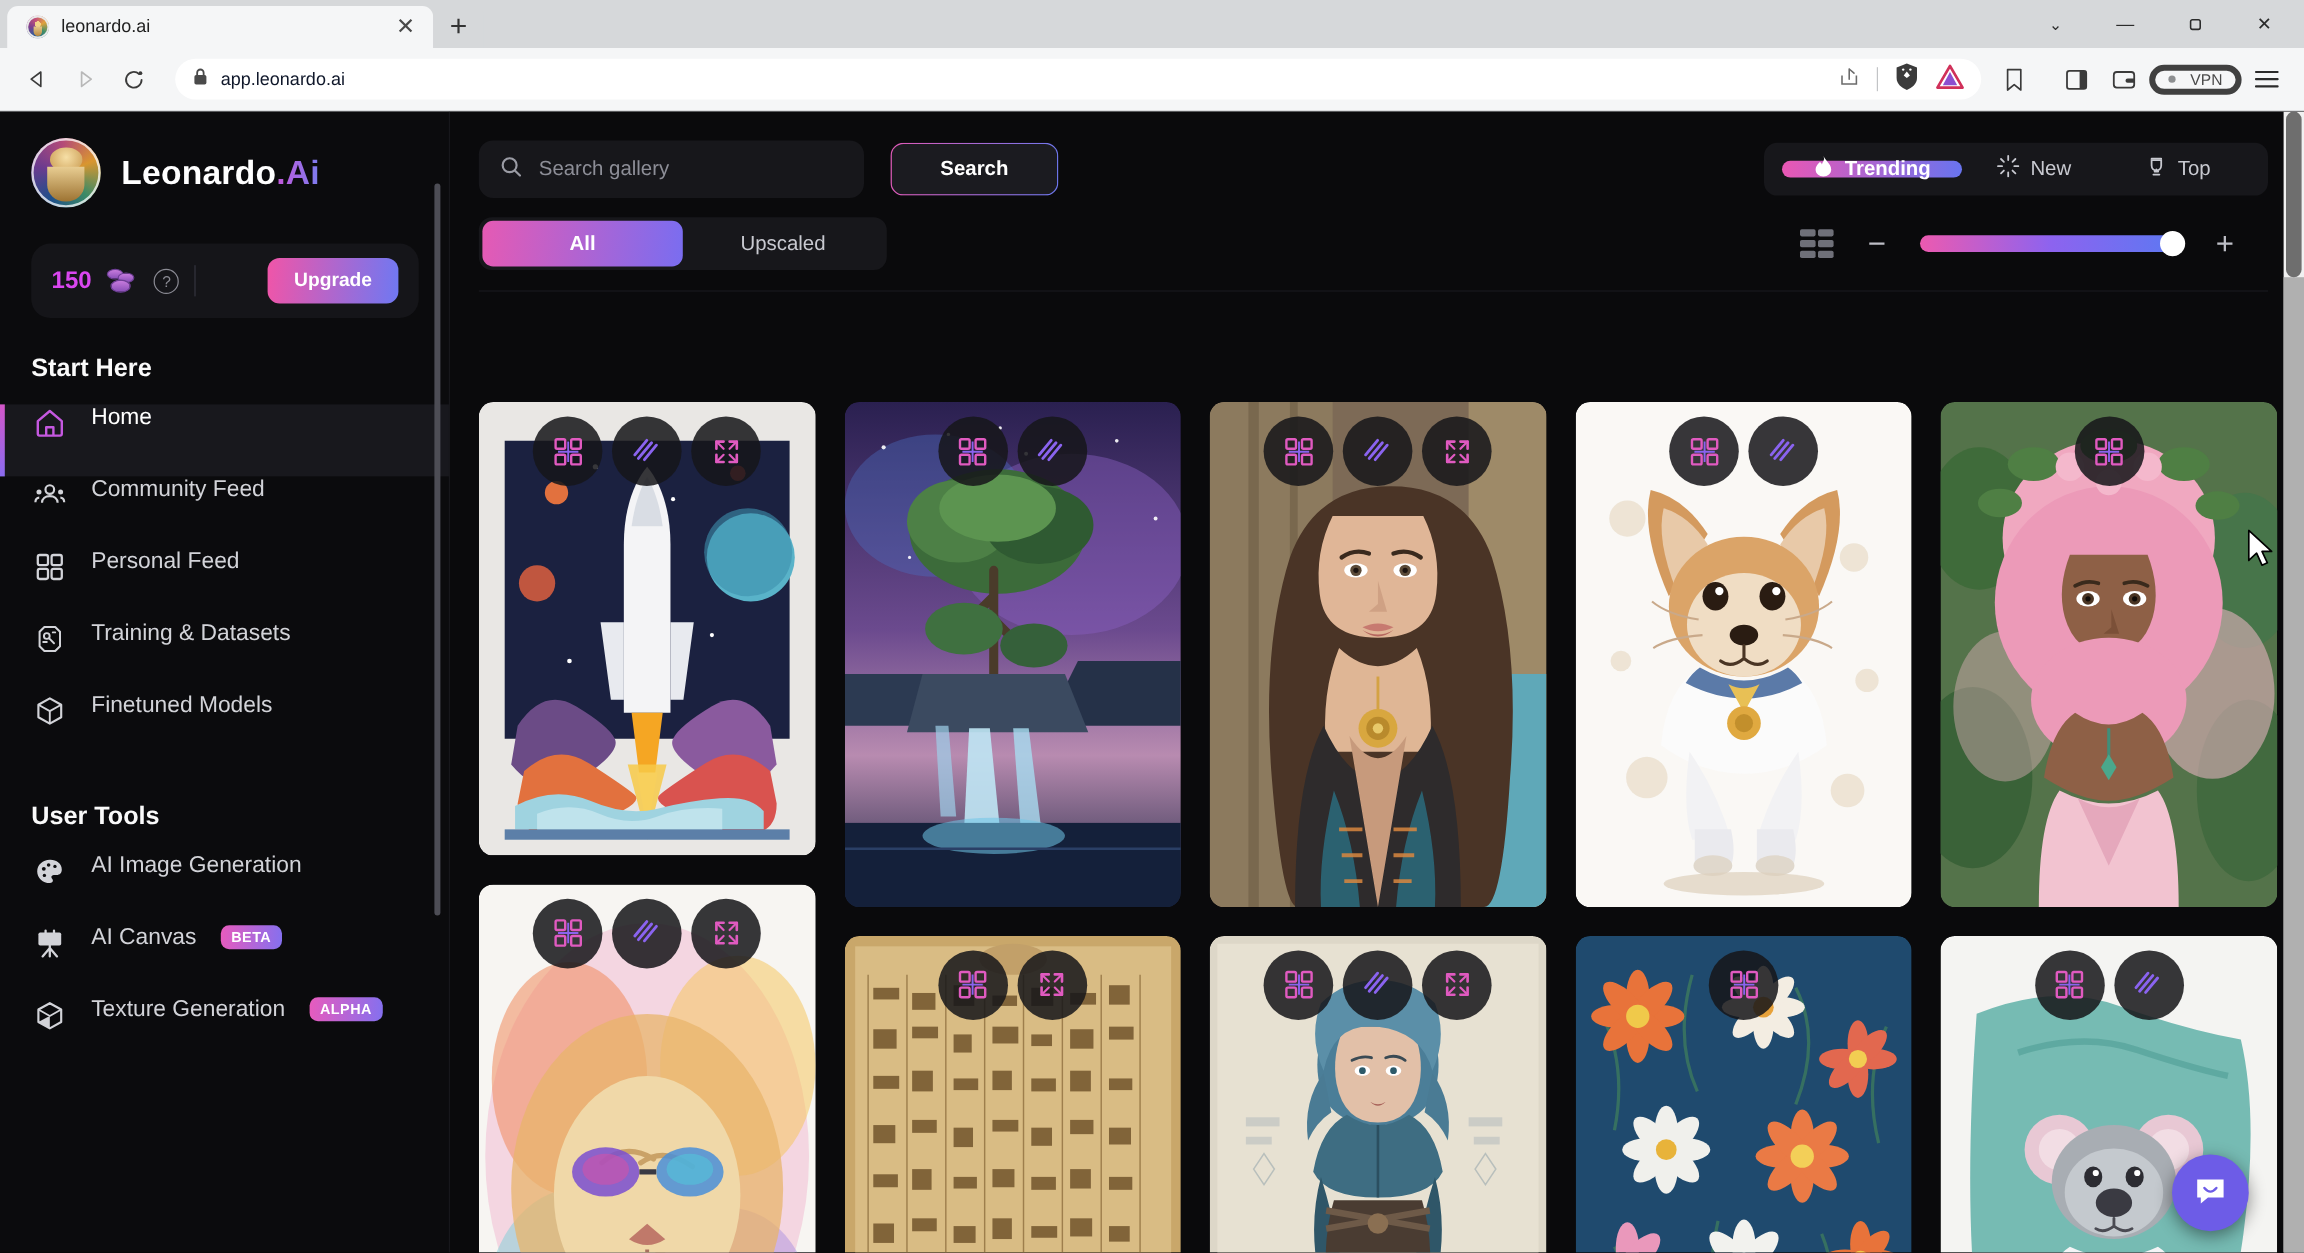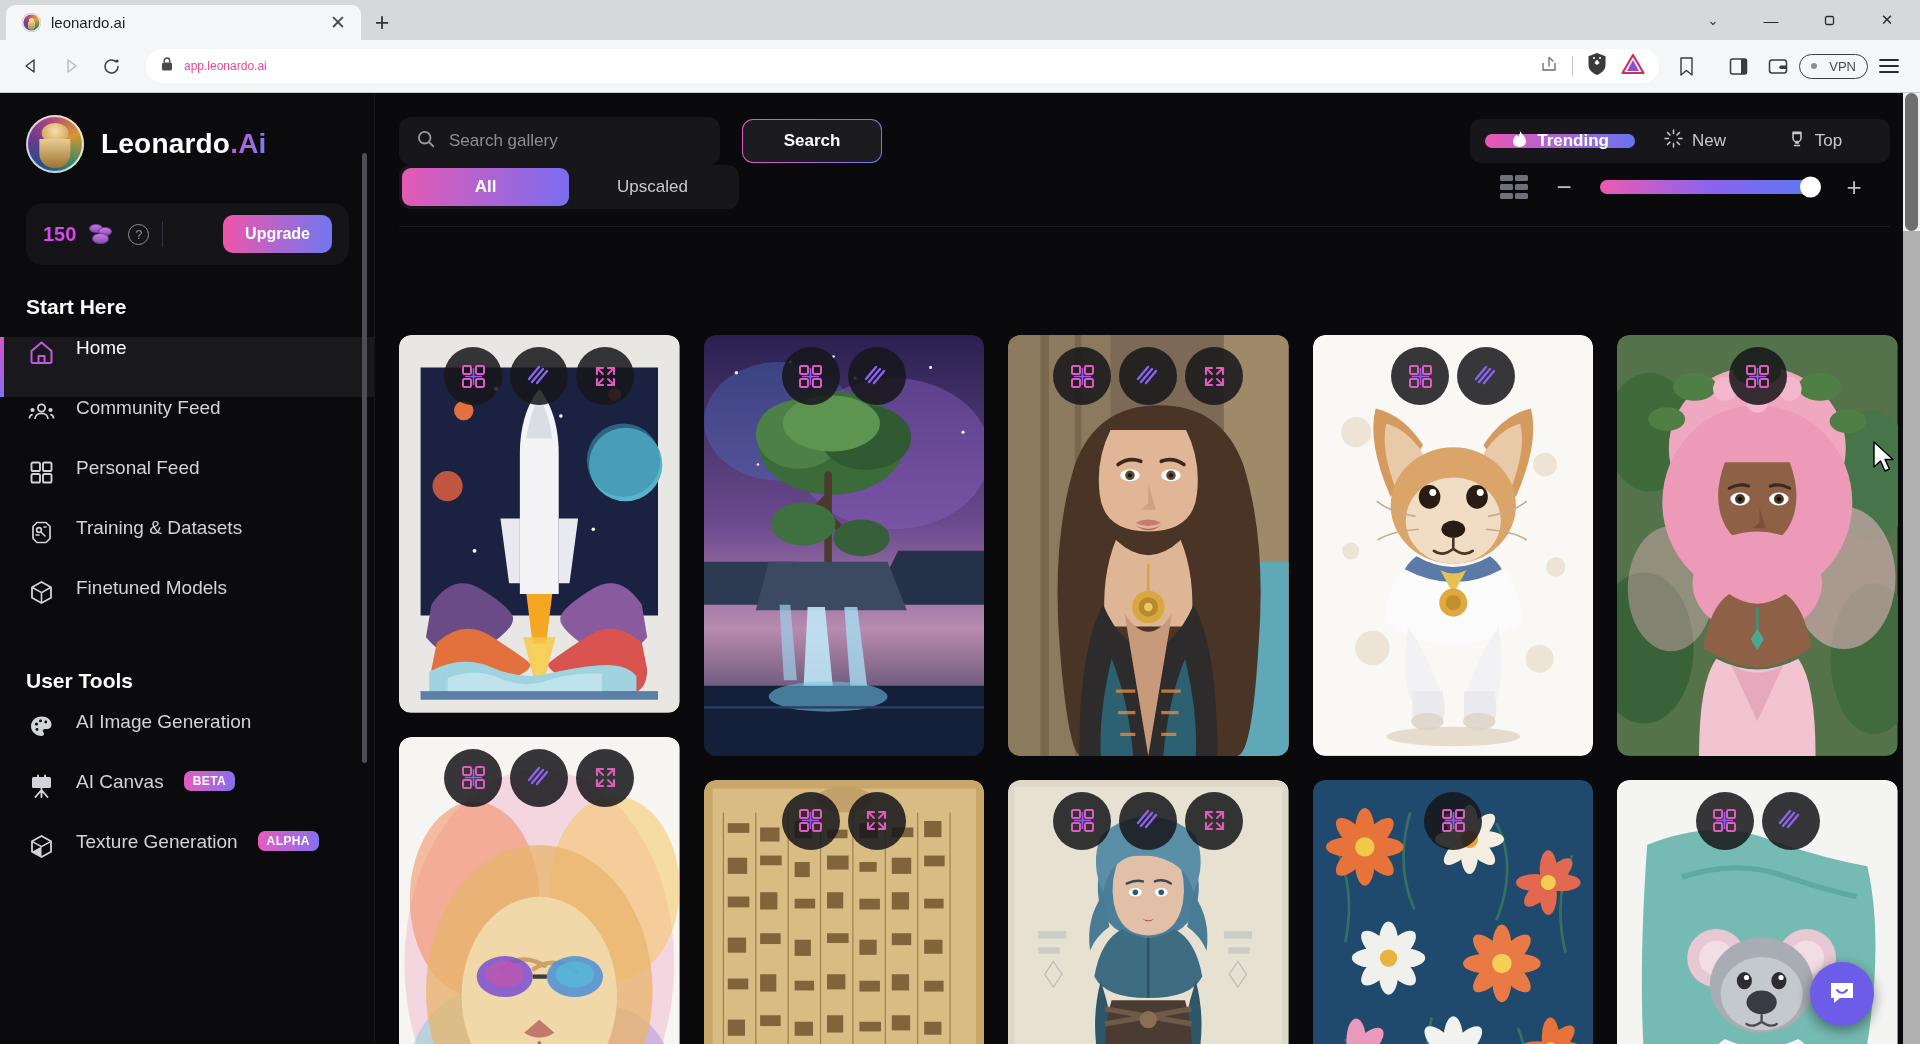--- a/index.html
+++ b/index.html
@@ -60,25 +60,25 @@
   .nav-icon {
     width: 38px; height: 38px; display: flex; align-items: center; justify-content: center;
     color: #3b3b3b; border-radius: 50%;
   }
   .nav-icon.disabled { color: #b8b8b8; }
   .urlbar {
     flex: 1; height: 34px; background: #ffffff; border-radius: 17px;
     display: flex; align-items: center; padding: 0 14px; gap: 10px;
     margin: 0 14px; position: relative;
   }
-  .url-text { font-size: 12px; color: #ec4899; }
+  .url-text { font-size: 15px; color: #0f172a; }
   .url-right { margin-left: auto; display: flex; align-items: center; gap: 13px; }
   .vsep { width: 1px; height: 20px; background: #c2c4c6; }
   .vpn-pill {
-    height: 25px; border: 1px solid #404040; border-radius: 13px;
+    height: 25px; border: 5px solid #404040; border-radius: 13px;
     display: flex; align-items: center; gap: 12px; padding: 0 11px;
     font-size: 13px; color: #4a4a4a;
   }
   .vpn-dot { width: 6px; height: 6px; border-radius: 50%; background: #8d8f91; }
 
   
   .page { flex: 1; display: flex; background: #0a0a0c; position: relative; overflow: hidden; }
 
   
   .sidebar {
@@ -183,21 +183,21 @@
   .segctl {
     height: 44px; background: #17171b; border-radius: 11px; display: flex; padding: 15px;
   }
   .seg {
     display: flex; align-items: center; justify-content: center; gap: 9px;
     padding: 0 26px; border-radius: 9px; color: #c8c9d0; font-size: 17px; min-width: 120px;
   }
   .seg.active {
     background: linear-gradient(95deg, #ea57b4, #6874ef); color: #fff; font-weight: 600;
   }
-  .toolbar-row2 { display: flex; align-items: center; }
+  .toolbar-row2 { display: flex; align-items: center; margin-top: 16px; }
   .pill-tabs { display: flex; background: #17171b; border-radius: 11px; padding: 3px; width: 340px; }
   .ptab {
     flex: 1; height: 38px; display: flex; align-items: center; justify-content: center;
     border-radius: 9px; color: #c8c9d0; font-size: 17px;
   }
   .ptab.active { background: linear-gradient(95deg, #e55ab4, #7a6df0); color: #fff; font-weight: 700; }
   .zoom-group { margin-left: auto; display: flex; align-items: center; gap: 26px; padding-right: 26px; }
   .grid-toggle {
     width: 28px; height: 24px; display: grid; gap: 2.5px;
     grid-template-columns: 1fr 1fr; grid-template-rows: 1fr 1fr 1fr;

